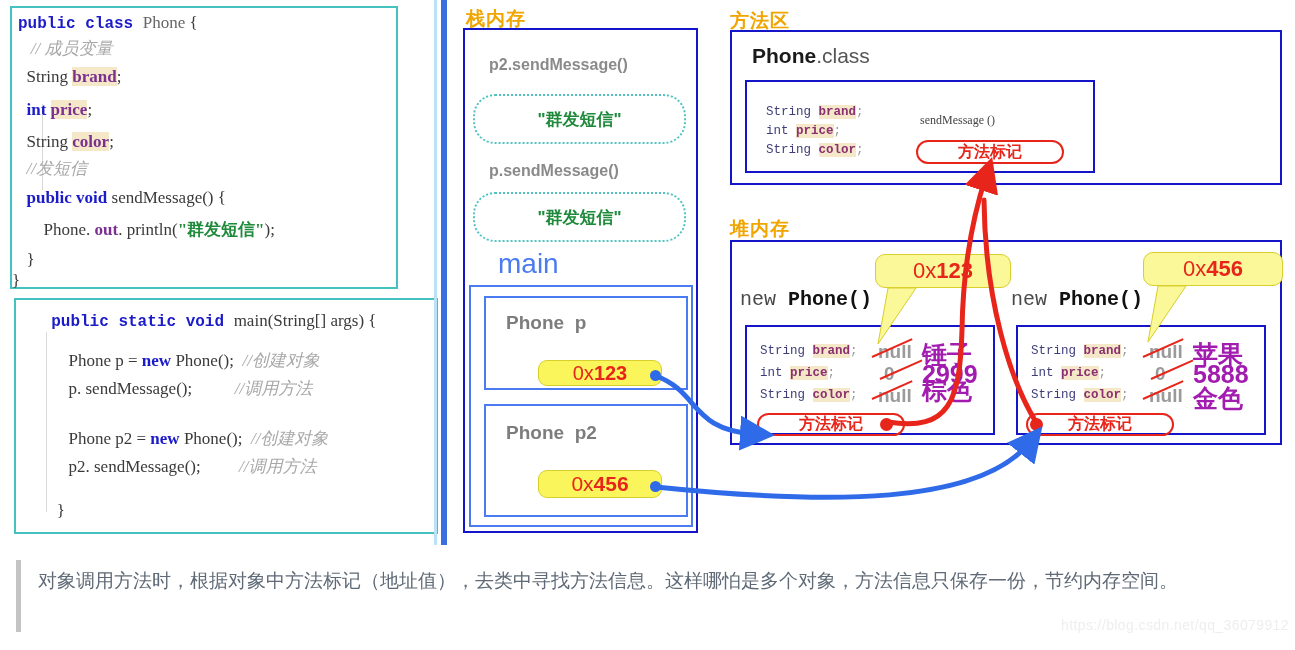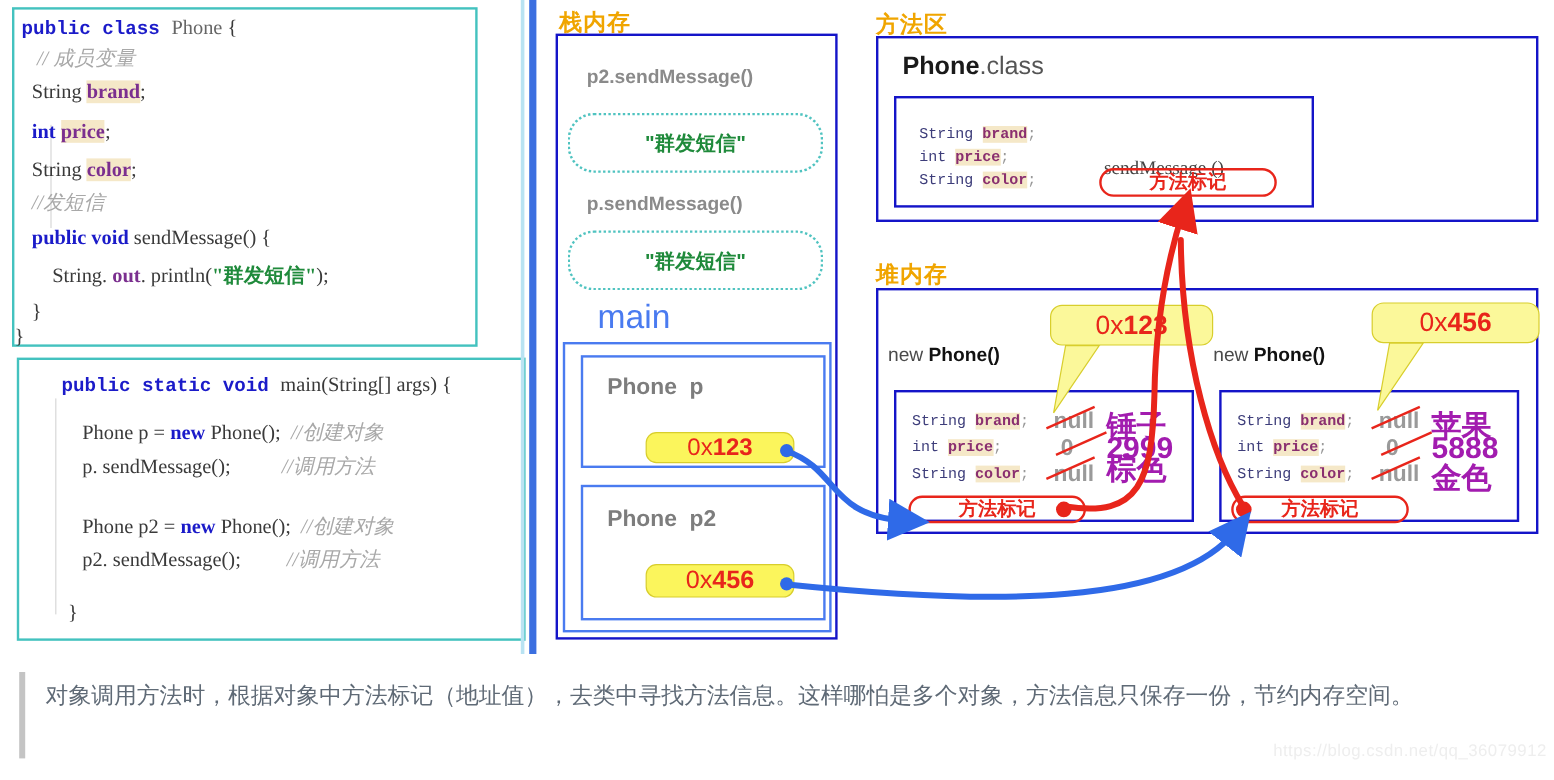--- a/index.html
+++ b/index.html
@@ -136,43 +136,43 @@
     font-family:"Liberation Mono","DejaVu Sans Mono",monospace;
     font-size:12.5px;
     white-space:pre;
     color:#4a4a6a;
   }
   .minifield .t { color:#3d3d7a; }
   .minifield .n { color:#8a2f6f; font-weight:bold; background:#f5e8c8; }
   .minifield .s { color:#999999; }
 
   #sendmessage-label {
-    position:absolute; left:920px; top:132px;
+    position:absolute; left:920px; top:113px;
     font-family:"Liberation Serif","DejaVu Serif",serif;
-    font-size:16px; color:#444444;
+    font-size:12px; color:#444444;
   }
 
   .method-tag {
     position:absolute;
     border:2px solid #e8251b;
     border-radius:16px;
     box-sizing:border-box;
     display:flex; align-items:center; justify-content:center;
     color:#e8251b; font-weight:bold; font-size:16px;
     background:transparent;
     font-family:"Liberation Sans", sans-serif;
   }
 
   
   #heap-outer { left:730px; top:240px; width:552px; height:205px; }
 
   .new-phone-label {
     position:absolute;
-    font-size:16px; color:#4a4a4a;
-    font-family:Liberation Sans, sans-serif;
+    font-size:20px; color:#4a4a4a;
+    font-family:Liberation Mono, monospace;
   }
   .new-phone-label b { color:#111111; font-weight:bold; }
 
   .obj-box { position:absolute; border:2px solid #1414c8; box-sizing:border-box; background:#ffffff; }
   #obj-box-1 { left:745px; top:325px; width:250px; height:110px; }
   #obj-box-2 { left:1016px; top:325px; width:250px; height:110px; }
 
   .nullval {
     position:absolute;
     color:#9a9a9a; font-size:19px; font-weight:bold;
@@ -225,21 +225,21 @@
 
   <div class="code-box" id="code-box-class">
     <div class="vguide" style="left:30px; top:96px; height:86px;"></div>
     <div class="code-line abs" style="left:6px;  top:6px;"><span class="kw">public class </span><span class="cls">Phone</span><span class="plain"> {</span></div>
     <div class="code-line abs" style="left:6px;  top:32px;"><span class="cmt">   // 成员变量</span></div>
     <div class="code-line abs" style="left:6px;  top:60px;"><span class="plain">  String </span><span class="fld">brand</span><span class="plain">;</span></div>
     <div class="code-line abs" style="left:6px;  top:93px;"><span class="plain">  </span><span class="kw2">int </span><span class="fld">price</span><span class="plain">;</span></div>
     <div class="code-line abs" style="left:6px;  top:125px;"><span class="plain">  String </span><span class="fld">color</span><span class="plain">;</span></div>
     <div class="code-line abs" style="left:6px;  top:152px;"><span class="cmt">  //发短信</span></div>
     <div class="code-line abs" style="left:6px;  top:181px;"><span class="kw2">  public void </span><span class="plain">sendMessage() {</span></div>
-    <div class="code-line abs" style="left:6px;  top:213px;"><span class="plain">      String. </span><span class="ital">out</span><span class="plain">. println(</span><span class="str">"群发短信"</span><span class="plain">);</span></div>
+    <div class="code-line abs" style="left:6px;  top:213px;"><span class="plain">      Phone. </span><span class="ital">out</span><span class="plain">. println(</span><span class="str">"群发短信"</span><span class="plain">);</span></div>
     <div class="code-line abs" style="left:6px;  top:243px;"><span class="plain">  }</span></div>
     <div class="code-line abs" style="left:0px;  top:264px;"><span class="plain">}</span></div>
   </div>
 
   <div class="code-box" id="code-box-main">
     <div class="vguide" style="left:30px; top:32px; height:180px;"></div>
     <div class="code-line abs" style="left:16px; top:12px;"><span class="kw">  public static void </span><span class="plain">main(String[] args) {</span></div>
     <div class="code-line abs" style="left:44px; top:52px;"><span class="plain">  Phone p = </span><span class="kw2">new </span><span class="plain">Phone();  </span><span class="cmt">//创建对象</span></div>
     <div class="code-line abs" style="left:44px; top:80px;"><span class="plain">  p. sendMessage();          </span><span class="cmt">//调用方法</span></div>
     <div class="code-line abs" style="left:44px; top:130px;"><span class="plain">  Phone p2 = </span><span class="kw2">new </span><span class="plain">Phone();  </span><span class="cmt">//创建对象</span></div>

